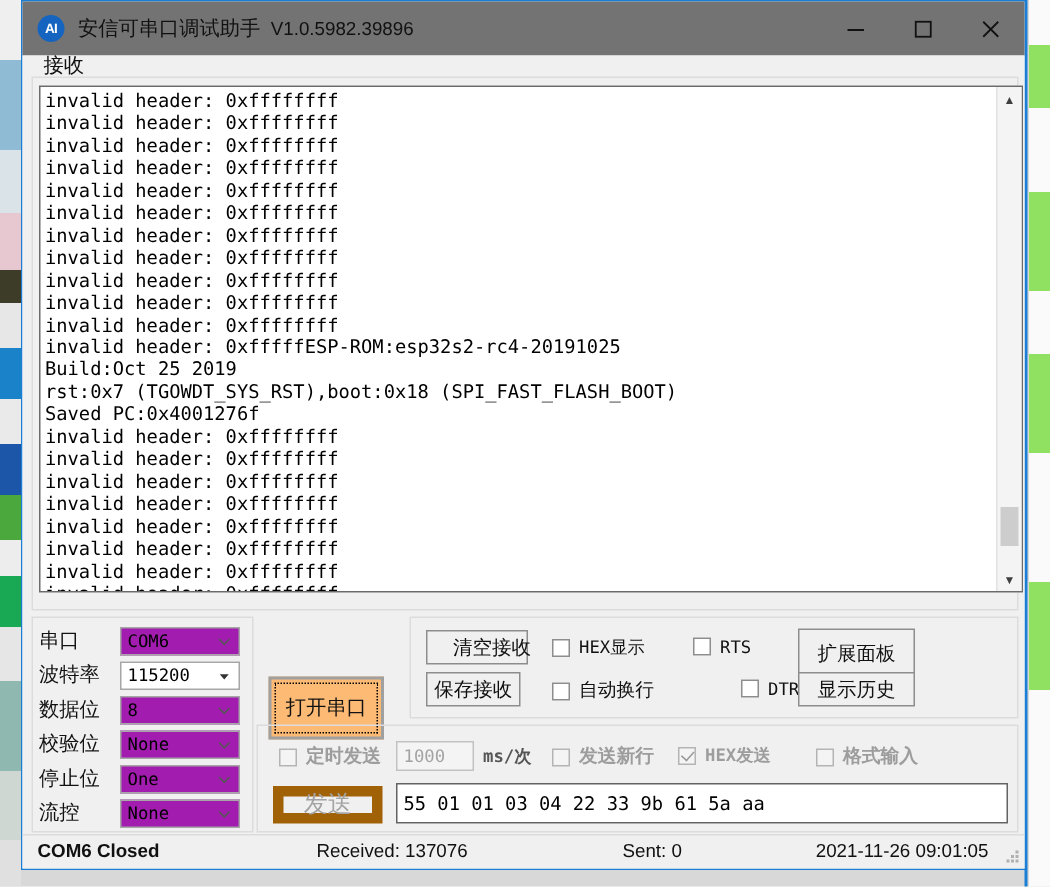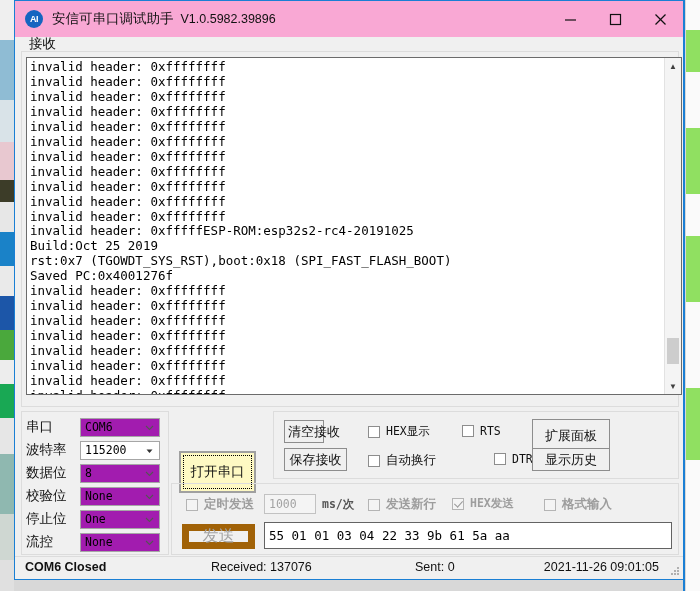--- a/index.html
+++ b/index.html
@@ -63,21 +63,21 @@
     box-sizing: border-box;
     display: flex;
     flex-direction: column;
   }
 
   
   #title-bar {
     height: 36px;
     display: flex;
     align-items: center;
-    background: #f9a8d4;
+    background: #737373;
     flex: none;
   }
   .app-icon {
     width: 18px; height: 18px;
     border-radius: 50%;
     background: #1565c0;
     color: #ffffff;
     font-size: 9px;
     font-weight: bold;
     display: flex;
@@ -225,21 +225,21 @@
     width: 11px; height: 11px;
     display: flex; align-items: center; justify-content: center;
   }
 
   
   #open-port-btn {
     position: absolute;
     left: 164px; top: 414px;
     width: 77px; height: 42px;
     border: 2px solid #a0a0a0;
-    background: #fef9c3;
+    background: #fdba74;
     box-sizing: border-box;
     display: flex;
     align-items: center;
     justify-content: center;
   }
   #open-port-inner {
     width: 67px; height: 32px;
     border: 1px dotted #000000;
     display: flex;
     align-items: center;
@@ -554,21 +554,21 @@
           </span>
         </div>
       </div>
     </div>
 
     <div id="open-port-btn">
       <div id="open-port-inner">打开串口</div>
     </div>
 
     <div id="action-group">
-      <div class="flat-btn" style="left:10px; top:8px; width:40px; height:23px;padding-left:20px;">清空接收</div>
+      <div class="flat-btn" style="left:10px; top:8px; width:68px; height:23px;padding-left:20px;">清空接收</div>
       <div class="flat-btn" style="left:10px; top:36px; width:63px; height:23px;">保存接收</div>
 
       <div class="chk-row" style="left:94px; top:12px;">
         <span class="chk-box"></span>
         <span class="chk-label mono">HEX显示</span>
       </div>
       <div class="chk-row" style="left:94px; top:40px;">
         <span class="chk-box"></span>
         <span class="chk-label">自动换行</span>
       </div>

